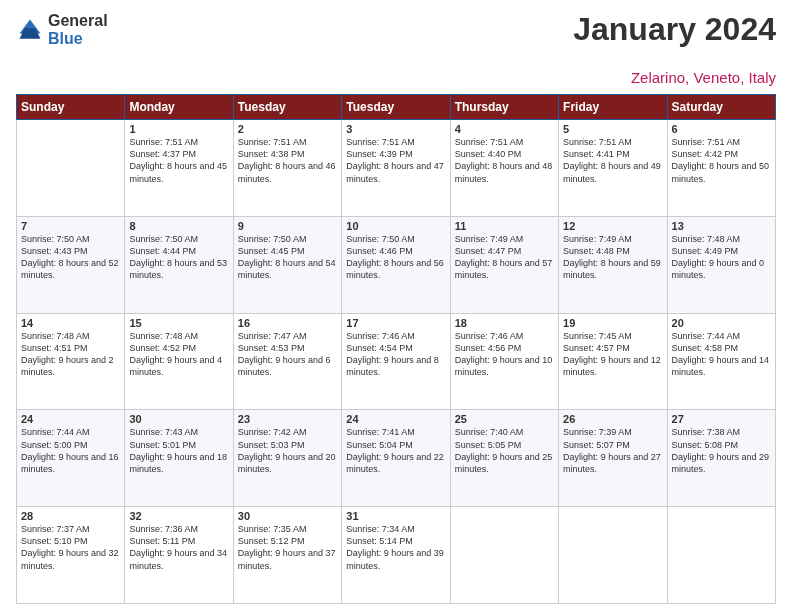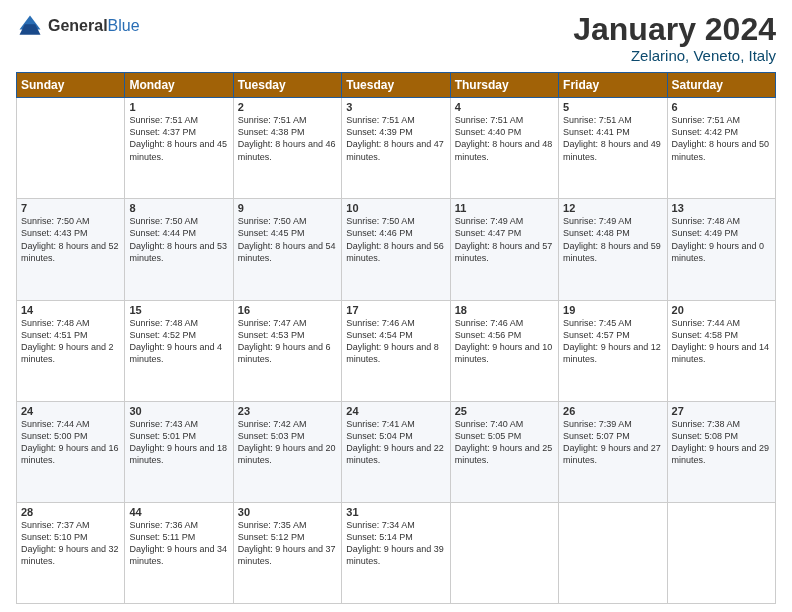--- a/index.html
+++ b/index.html
@@ -23,58 +23,58 @@
       align-items: flex-start;
       margin-bottom: 8px;
     }
     .logo {
       display: flex;
       align-items: center;
       gap: 4px;
     }
     .logo-text {
       display: flex;
-      flex-direction: row;
+      flex-direction: column;
       line-height: 1.1;
-      text-align: center;
     }
     .logo-general {
       font-size: 16px;
       font-weight: bold;
       color: #333;
     }
     .logo-blue {
       font-size: 16px;
-      font-weight: normal;
+      font-weight: bold;
       color: #2a6eb5;
     }
     .logo-icon {
       width: 28px;
       height: 28px;
     }
     .title-block {
       text-align: right;
     }
     .main-title {
       font-size: 32px;
       font-weight: bold;
       color: #333;
       line-height: 1.1;
     }
     .subtitle {
       font-size: 15px;
-      color: #0c4a6e;
+      color: #be185d;
+      margin-top: 22px;
     }
     .calendar-table {
       width: 100%;
       border-collapse: collapse;
       flex: 1;
     }
     .calendar-table th {
-      background-color: #a16207;
+      background-color: #7f1d1d;
       color: white;
       font-size: 12px;
       font-weight: bold;
       padding: 5px 4px;
       text-align: left;
       border: 1px solid #1e5a9a;
     }
     .calendar-table td {
       vertical-align: top;
       padding: 3px 4px;
@@ -252,21 +252,21 @@
             <span class="day-number">27</span>
             <div class="day-info">Sunrise: 7:38 AM<br>Sunset: 5:08 PM<br>Daylight: 9 hours and 29 minutes.</div>
           </td>
         </tr>
         <tr>
           <td>
             <span class="day-number">28</span>
             <div class="day-info">Sunrise: 7:37 AM<br>Sunset: 5:10 PM<br>Daylight: 9 hours and 32 minutes.</div>
           </td>
           <td>
-            <span class="day-number">44</span>
+            <span class="day-number">32</span>
             <div class="day-info">Sunrise: 7:36 AM<br>Sunset: 5:11 PM<br>Daylight: 9 hours and 34 minutes.</div>
           </td>
           <td>
             <span class="day-number">30</span>
             <div class="day-info">Sunrise: 7:35 AM<br>Sunset: 5:12 PM<br>Daylight: 9 hours and 37 minutes.</div>
           </td>
           <td>
             <span class="day-number">31</span>
             <div class="day-info">Sunrise: 7:34 AM<br>Sunset: 5:14 PM<br>Daylight: 9 hours and 39 minutes.</div>
           </td>

